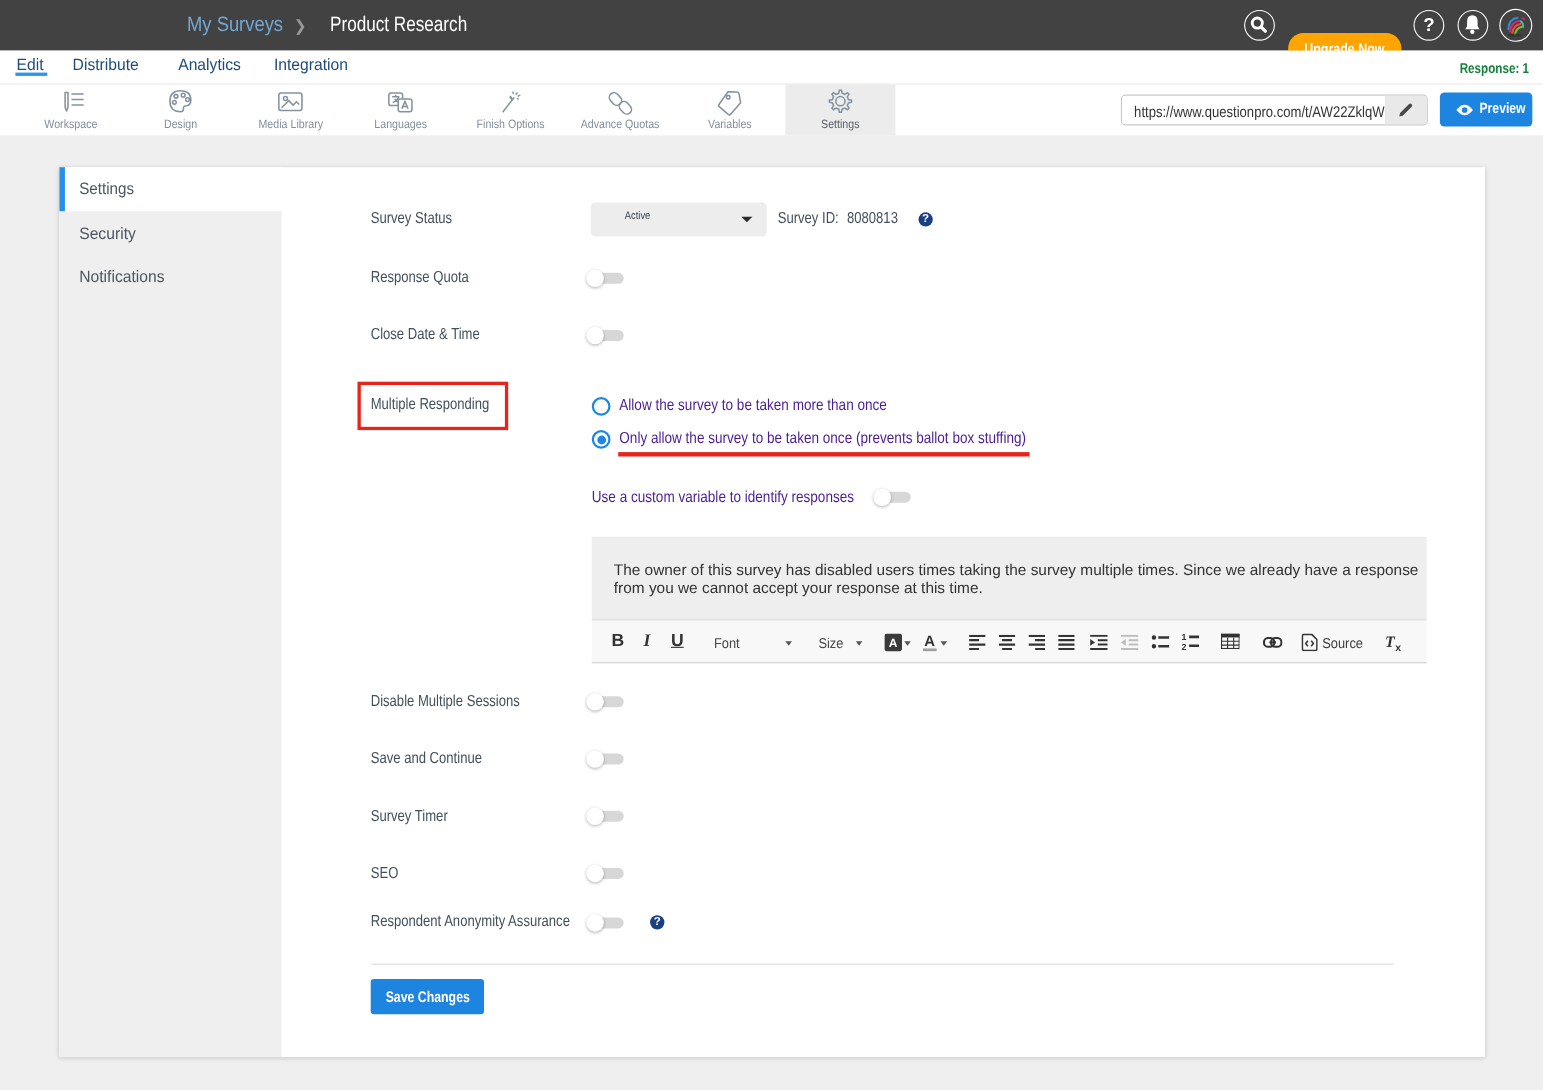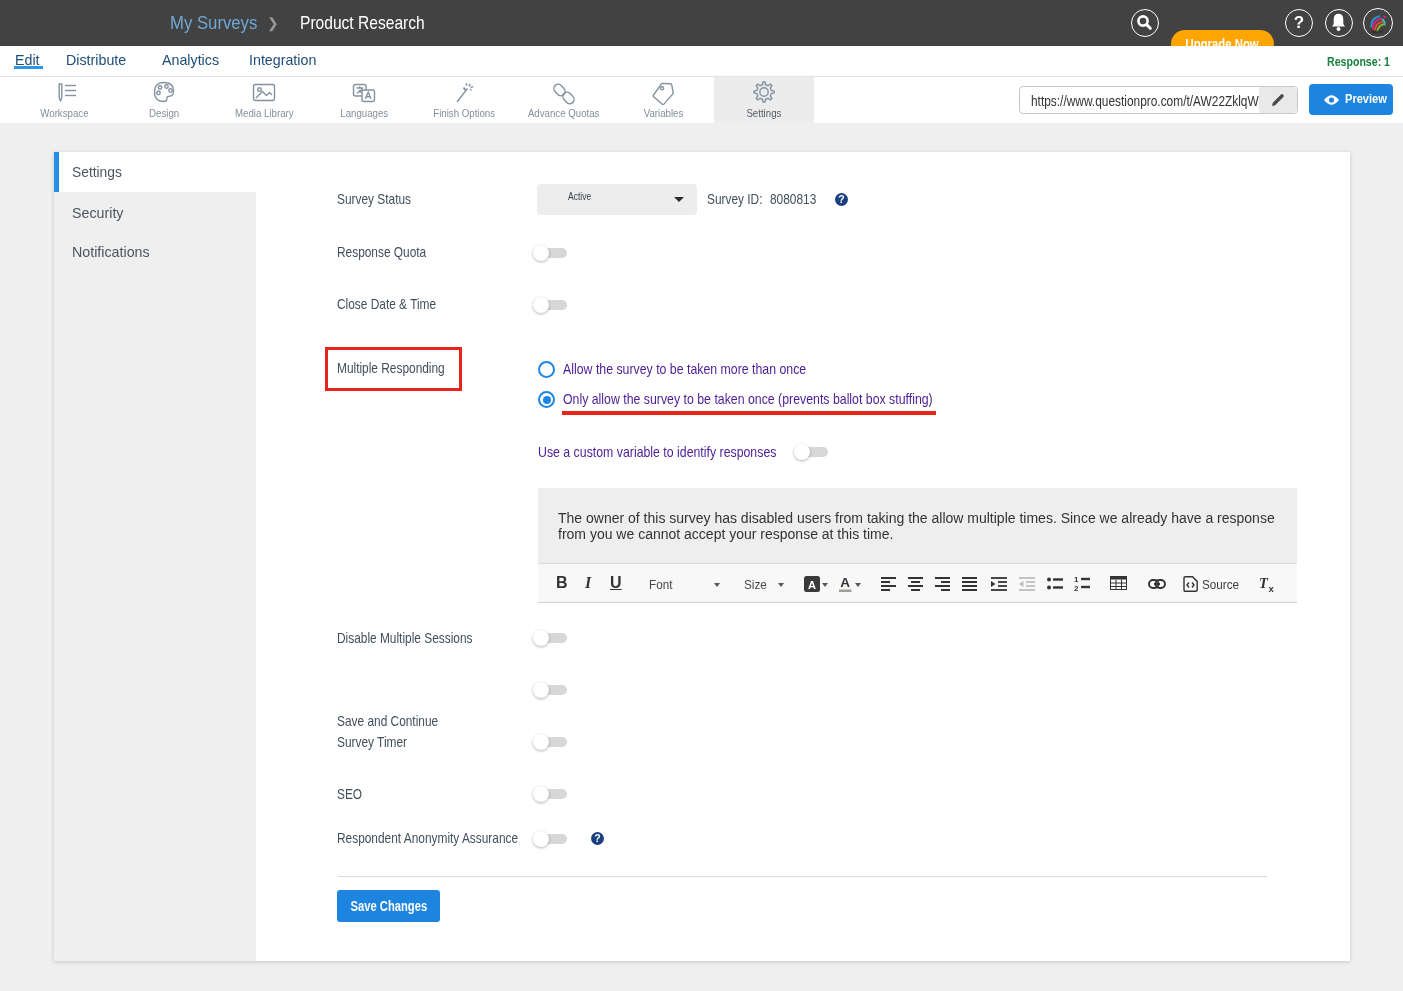--- a/index.html
+++ b/index.html
@@ -251,21 +251,21 @@
     <div class="radio" style="left:484px; top:209px;"></div>
     <span class="radtxt" style="left:509px; top:209px;"><span class="sx">Allow the survey to be taken more than once</span></span>
     <div class="radio sel" style="left:484px; top:239px;"></div>
     <span class="radtxt" style="left:509px; top:239px;"><span class="sx">Only allow the survey to be taken once (prevents ballot box stuffing)</span></span>
     <div id="redline"></div>
 
     <span class="radtxt" style="left:484px; top:292px;"><span class="sx">Use a custom variable to identify responses</span></span>
     <div class="toggle" style="left:741px; top:295px;"></div>
 
     <div id="msgbox">
-        <div class="mtxt">The owner of this survey has disabled users from taking the allow multiple times. Since we already have a response from you we cannot accept your response at this time.</div>
+        <div class="mtxt">The owner of this survey has disabled users times taking the survey multiple times. Since we already have a response from you we cannot accept your response at this time.</div>
       </div>
     <div id="edtoolbar">
       <span class="ti" style="left:18px;top:10px;font-size:16px;font-weight:bold;">B</span>
       <span class="ti" style="left:47px;top:10px;font-size:16px;font-weight:bold;font-style:italic;font-family:'Liberation Serif',serif;">I</span>
       <span class="ti" style="left:72px;top:10px;font-size:16px;font-weight:bold;text-decoration:underline;">U</span>
       <span class="ti" style="left:111px;top:13px;font-size:13px;color:#474747;"><span class="sx" style="transform:scaleX(0.9);">Font</span></span>
       <span class="ti" style="left:176px;top:19px;width:0;height:0;border-left:3.5px solid transparent;border-right:3.5px solid transparent;border-top:4px solid #565656;"></span>
       <span class="ti" style="left:206px;top:13px;font-size:13px;color:#474747;"><span class="sx" style="transform:scaleX(0.9);">Size</span></span>
       <span class="ti" style="left:240px;top:19px;width:0;height:0;border-left:3.5px solid transparent;border-right:3.5px solid transparent;border-top:4px solid #565656;"></span>
       <svg class="ti" style="left:266px;top:12px;" width="24" height="17" viewBox="0 0 24 17">
@@ -370,21 +370,21 @@
       <span class="ti" style="left:664px;top:13px;font-size:13px;color:#3d3d3d;"><span class="sx" style="transform:scaleX(0.9);">Source</span></span>
       <svg class="ti" style="left:721px;top:11px;" width="18" height="18" viewBox="0 0 18 18">
         <text x="0" y="13" font-size="14.5" font-weight="bold" font-style="italic" fill="#333" font-family="Liberation Serif">T</text>
         <text x="9.5" y="17" font-size="9.5" font-weight="bold" fill="#333" font-family="Liberation Sans">x</text>
       </svg>
     </div>
 
     <span class="rowlbl" style="left:283px; top:478px;"><span class="sx">Disable Multiple Sessions</span></span>
     <div class="toggle" style="left:480px; top:481px;"></div>
 
-    <span class="rowlbl" style="left:283px; top:530px;margin-top:31px;"><span class="sx">Save and Continue</span></span>
+    <span class="rowlbl" style="left:283px; top:530px;"><span class="sx">Save and Continue</span></span>
     <div class="toggle" style="left:480px; top:533px;"></div>
 
     <span class="rowlbl" style="left:283px; top:582px;"><span class="sx">Survey Timer</span></span>
     <div class="toggle" style="left:480px; top:585px;"></div>
 
     <span class="rowlbl" style="left:283px; top:634px;"><span class="sx">SEO</span></span>
     <div class="toggle" style="left:480px; top:637px;"></div>
 
     <span class="rowlbl" style="left:283px; top:678px;"><span class="sx">Respondent Anonymity Assurance</span></span>
     <div class="toggle" style="left:480px; top:682px;"></div>

